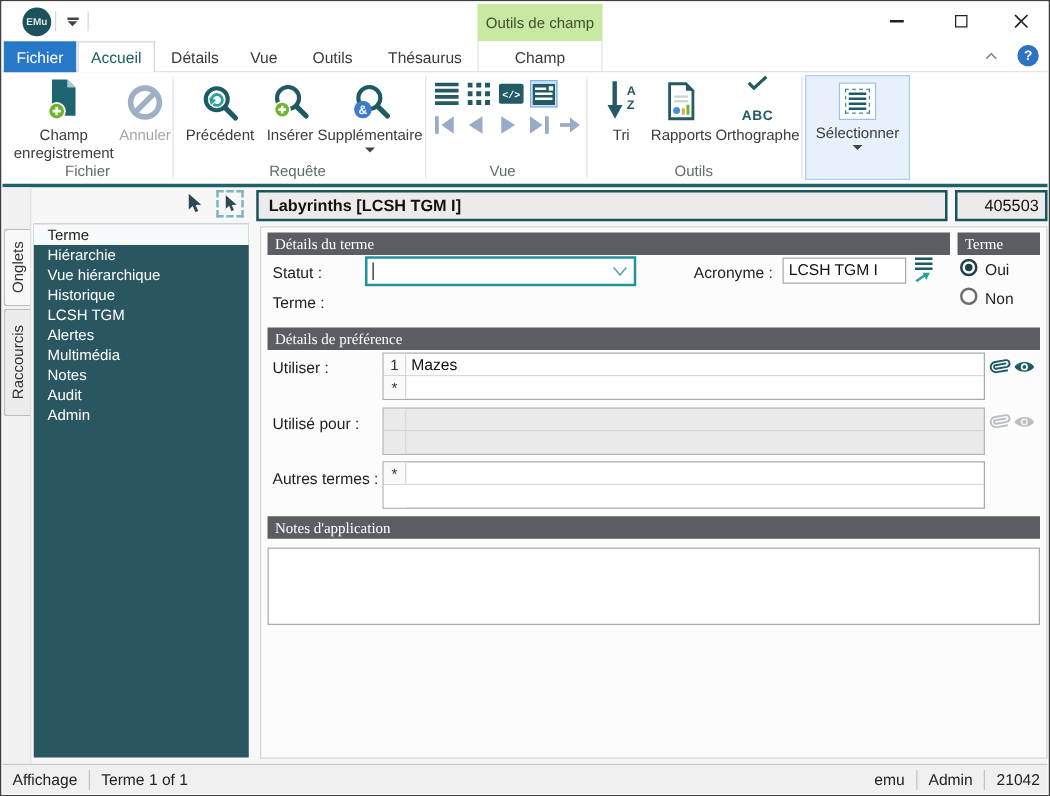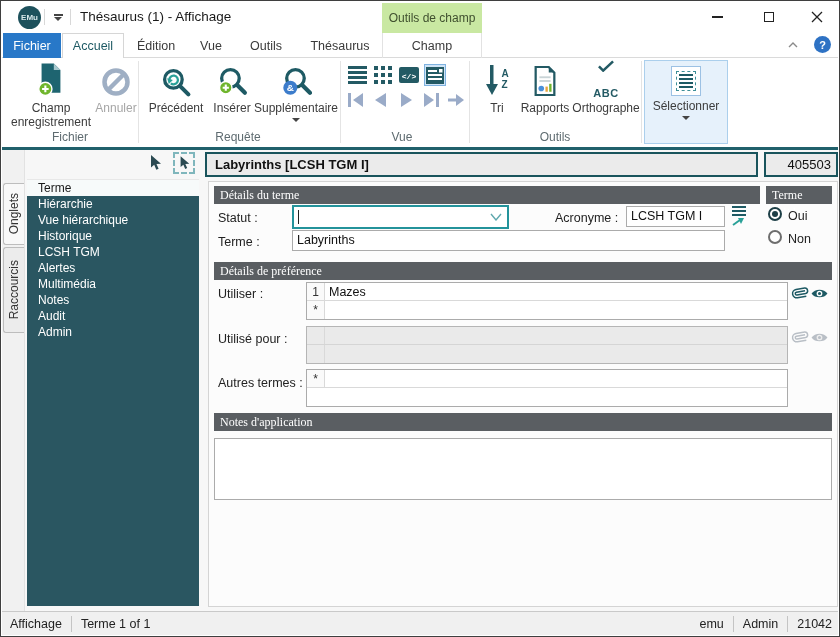--- a/index.html
+++ b/index.html
@@ -125,39 +125,38 @@
 <div class="window">
 
   <div class="titlebar">
     <div class="emu-logo">EMu</div>
     <div class="tb-sep" style="left:42px"></div>
     <div class="qat-btn">
       <div class="qat-bar"></div>
       <div class="qat-arrow"></div>
     </div>
     <div class="tb-sep" style="left:68px"></div>
-    <div class="win-title">Thésaurus (1) - Affichage</div>
     <div class="ctx-header">Outils de champ</div>
     <div class="win-btn" style="left:692px">
       <div class="wb-min-glyph"></div>
     </div>
     <div class="win-btn" style="left:744px">
       <div class="wb-max-glyph"></div>
     </div>
     <div class="win-btn" style="left:792px;font-size:15px">
       <svg width="12" height="12" viewBox="0 0 12 12">
           <path d="M1 1 L11 11 M11 1 L1 11" stroke="#222" stroke-width="1.3"></path>
         </svg>
     </div>
   </div>
 
   <div class="tabrow">
     <div class="tab tab-fichier">Fichier</div>
     <div class="tab tab-selected" style="left:60px;width:62px">Accueil</div>
-    <div class="tab" style="left:122px;width:64px">Édition</div>
+    <div class="tab" style="left:122px;width:64px">Détails</div>
     <div class="tab" style="left:186px;width:46px">Vue</div>
     <div class="tab" style="left:232px;width:64px">Outils</div>
     <div class="tab" style="left:296px;width:84px">Thésaurus</div>
     <div class="tab" style="left:380px;width:100px;border-left:1px solid #e2e2e2;border-right:1px solid #e2e2e2">Champ</div>
     <div class="ribbon-collapse">
       <svg width="10" height="6" viewBox="0 0 10 6">
           <path d="M1 5 L5 1 L9 5" stroke="#8a8a8a" stroke-width="1.4" fill="none"></path>
         </svg>
     </div>
     <div class="help-circle">?</div>
@@ -412,21 +411,20 @@
           <path d="M1 7 L8 2" stroke="#2aa198" stroke-width="2"></path>
           <polygon points="6,0 12,0 9,6" fill="#2aa198"></polygon>
         </svg>
     </div>
     <div class="radio on" style="left:766px;top:57px"></div>
     <div class="fld-label" style="left:786px;top:59px">Oui</div>
     <div class="radio off" style="left:766px;top:80px"></div>
     <div class="fld-label" style="left:786px;top:82px">Non</div>
 
     <div class="fld-label" style="left:216px;top:85px">Terme :</div>
-    <div class="txt-input" style="left:290px;top:80px;width:433px;height:21px">Labyrinths</div>
 
     <div class="sec-header" style="left:212px;top:112px;width:618px">Détails de préférence</div>
 
     <div class="fld-label" style="left:216px;top:137px">Utiliser :</div>
     <div class="grid-table" style="left:304px;top:132px;width:482px;height:38px">
       <div class="grid-row">
         <div class="grid-num">1</div>
         <div class="grid-cell">Mazes</div>
       </div>
       <div class="grid-row">

